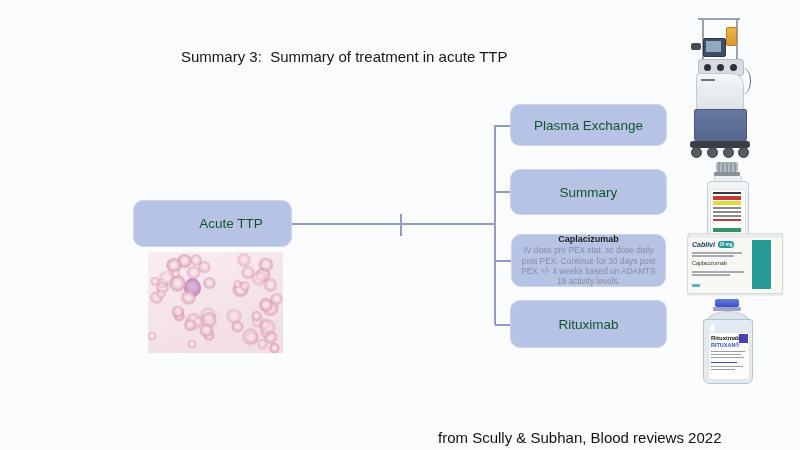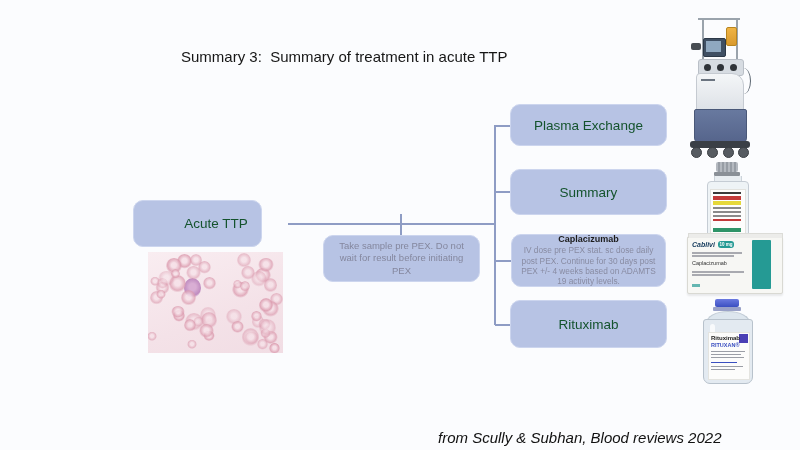--- a/index.html
+++ b/index.html
@@ -5,21 +5,21 @@
   html,body{margin:0;padding:0;background:#fff;}
   #stage{
     position:relative;width:800px;height:450px;overflow:hidden;
     background:#fbfcfe;
     font-family:"Liberation Sans","DejaVu Sans",sans-serif;
     color:#1a1a1a;
   }
   .abs{position:absolute;}
   
   .fig-title{left:181px;top:48px;font-size:15px;white-space:pre-wrap;color:#161616;}
-  .footer{left:438px;top:429px;font-size:15px;font-style:italic;color:#111;white-space:pre-wrap;}
+  .footer{left:438px;top:429px;font-size:15px;color:#111;white-space:pre-wrap;}
   
   .fbox{
     background:#b7c3e4;border:1px solid #ccd5ee;border-radius:10px;
     display:flex;flex-direction:column;align-items:center;justify-content:center;
     text-align:center;box-sizing:border-box;padding:2px 6px;
   }
   .lbl-lg{font-size:13.5px;color:#14532d;white-space:pre-wrap;}
   .lbl-md{font-size:10px;font-weight:600;color:#1c1c1c;white-space:pre-wrap;}
   .lbl-note{font-size:9.5px;color:#84879e;line-height:1.3;white-space:pre-wrap;}
   .lbl-cap-title{font-size:9px;font-weight:700;color:#1c1c1c;margin-bottom:1px;white-space:pre-wrap;}
@@ -88,28 +88,25 @@
 
   <div class="abs cline" style="left:288px;top:223px;width:207px;height:1.5px;"></div>
   <div class="abs cline" style="left:400px;top:214px;width:1.5px;height:10px;"></div>
   <div class="abs cline" style="left:400px;top:224px;width:1.5px;height:12px;"></div>
   <div class="abs cline" style="left:494px;top:125px;width:1.5px;height:200px;"></div>
   <div class="abs cline" style="left:495px;top:125px;width:16px;height:1.5px;"></div>
   <div class="abs cline" style="left:495px;top:191px;width:16px;height:1.5px;"></div>
   <div class="abs cline" style="left:495px;top:260px;width:16px;height:1.5px;"></div>
   <div class="abs cline" style="left:495px;top:324px;width:16px;height:1.5px;"></div>
 
-  <div class="abs fbox" style="left:133px;top:200px;width:129px;height:47px;padding-left:43px;">
+  <div class="abs fbox" style="left:133px;top:200px;width:159px;height:47px;padding-left:43px;">
     <span class="lbl-lg">Acute TTP</span>
   </div>
 
 
-  <div class="abs fbox" style="left:323px;top:235px;width:157px;height:47px;">
-    <span class="lbl-note">Take sample pre PEX. Do not wait for result before initiating PEX</span>
-  </div>
 
   <div class="abs fbox" style="left:510px;top:104px;width:157px;height:42px;">
     <span class="lbl-lg">Plasma Exchange</span>
   </div>
 
   <div class="abs fbox" style="left:510px;top:169px;width:157px;height:46px;">
     <span class="lbl-lg">Summary</span>
   </div>
 
   <div class="abs fbox" style="left:511px;top:234px;width:155px;height:53px;">

